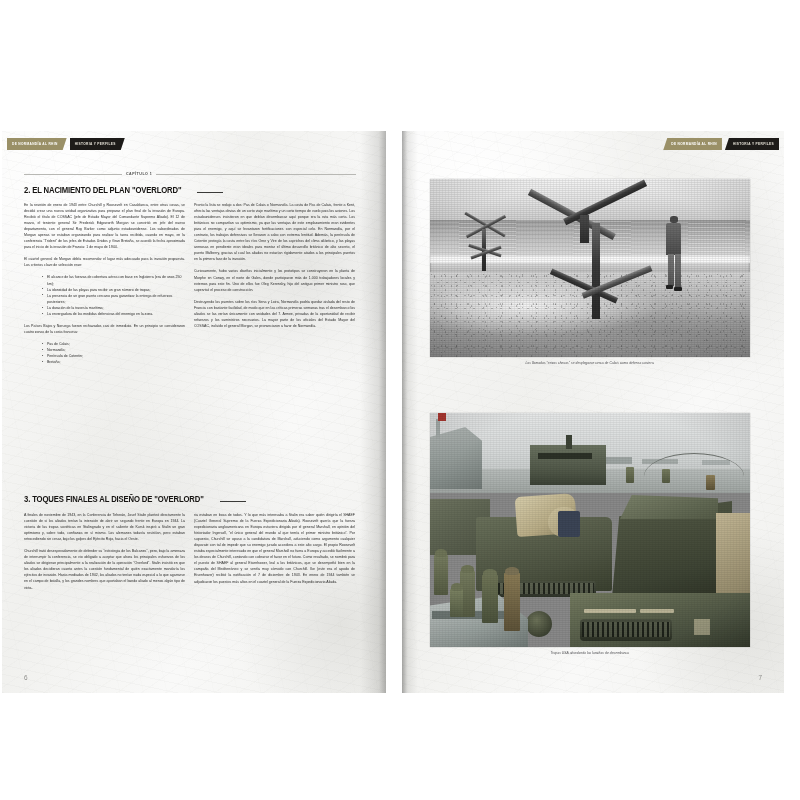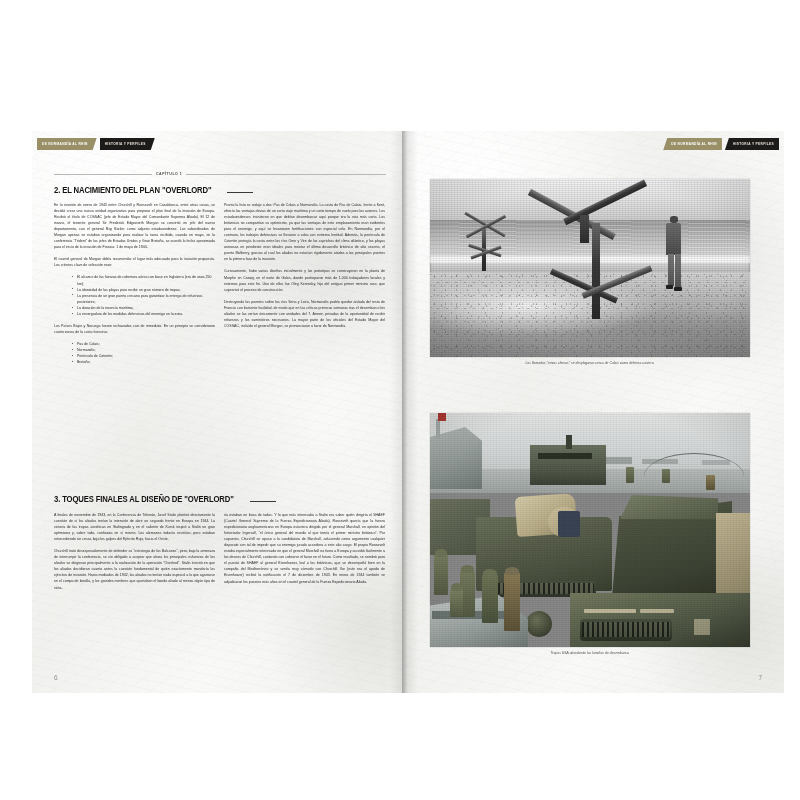--- a/index.html
+++ b/index.html
@@ -22,21 +22,21 @@
   }
 
   
   .page {
     position: absolute;
     top: 131px;
     height: 562px;
     background: #f2f2f0;
     overflow: hidden;
   }
-  .page-left  { left: 32px;  width: 384px; }
+  .page-left  { left: 2px;  width: 384px; }
   .page-right { left: 402px; width: 382px; }
 
   
   .tex {
     position: absolute;
     inset: 0;
     pointer-events: none;
     background:
       radial-gradient(ellipse 70% 40% at 20% 8%,  rgba(255,255,255,.95), rgba(255,255,255,0) 70%),
       radial-gradient(ellipse 50% 30% at 80% 25%, rgba(210,210,206,.45), rgba(255,255,255,0) 70%),

